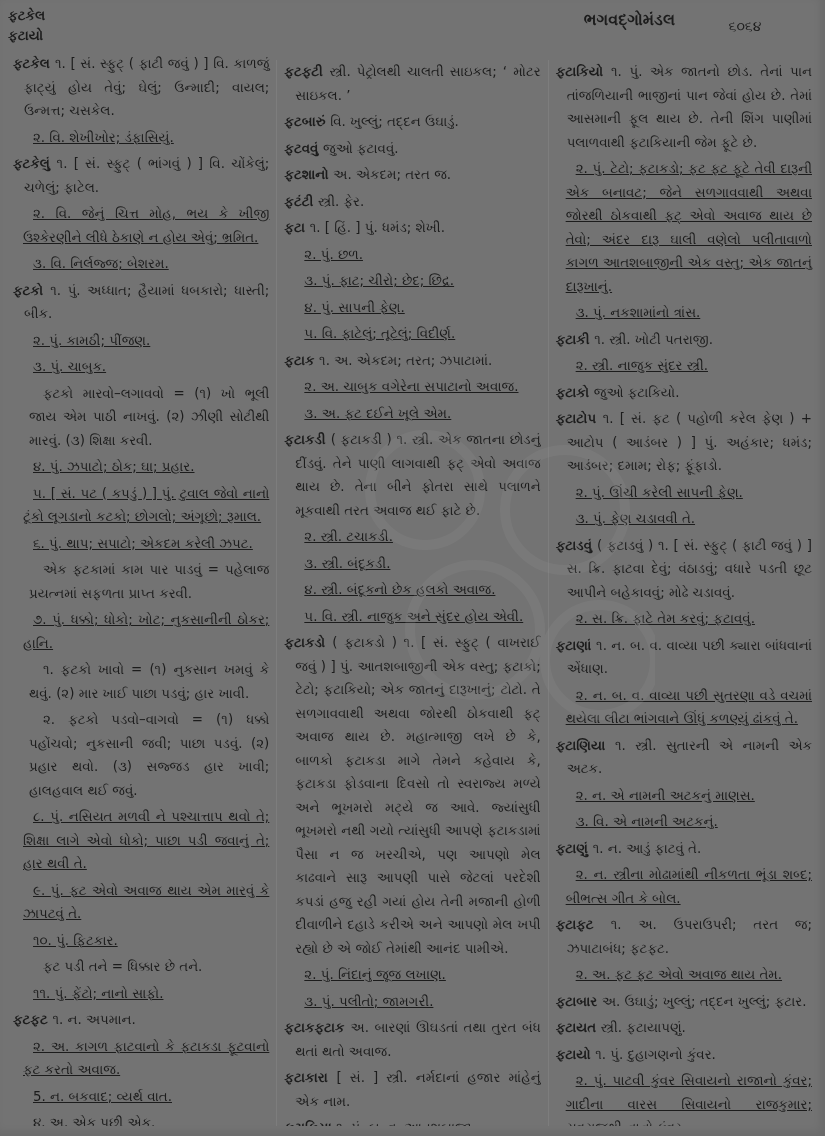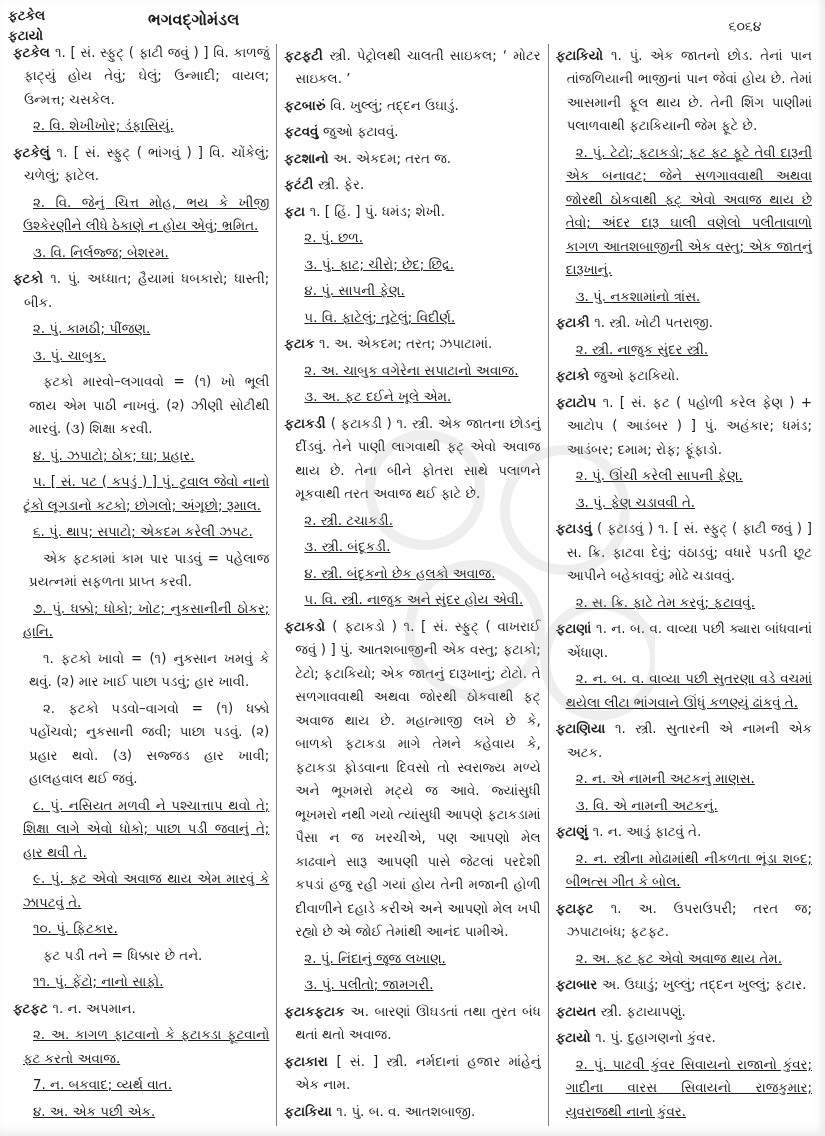--- a/index.html
+++ b/index.html
@@ -1,42 +1,41 @@
 <!DOCTYPE html>
 <html><head>
 <meta charset="utf-8">
 <style>
   html, body { margin: 0; padding: 0; background: #e8e8e6; }
   .page {
     position: relative;
     width: 825px;
     height: 1136px;
     margin: 0 auto;
-    background: #ffffff;
+    background: #737373;
     color: #1c1c1c;
     font-family: "DejaVu Sans", "Liberation Sans", sans-serif;
     overflow: hidden;
     box-shadow: inset -4px -4px 8px rgba(0,0,0,0.08);
   }
   .header {
     display: flex;
     align-items: flex-start;
     padding: 6px 10px 2px 8px;
     height: 50px;
     box-sizing: border-box;
   }
   .running-head { width: 140px; font-size: 13.5px; font-weight: bold; line-height: 1.45; }
-  .page-title { flex: 1; text-align: left; font-size: 16px; font-weight: bold; padding-top: 4px; }
+  .page-title { flex: 1; text-align: right; font-size: 16px; font-weight: bold; padding-top: 4px; }
   .page-number { width: 140px; text-align: center; font-size: 14px; padding-top: 12px; }
   .columns {
     display: flex;
     padding: 2px 6px 0 6px;
     height: 1076px;
     box-sizing: border-box;
-    align-items: flex-end;
   }
   .col {
     flex: 1;
     padding: 0 7px;
     overflow: hidden;
     font-size: 13.4px;
     line-height: 23.5px;
     text-align: justify;
   }
   .col + .col { border-left: 1px solid #7d7d7d; margin-top: 8px; }
@@ -93,21 +92,21 @@
         <p class="sense">૭. પું. ધક્કો; ધોકો; ખોટ; નુકસાનીની ઠોકર; હાનિ.</p>
         <p class="idiom">૧. ફટકો ખાવો = (૧) નુકસાન ખમવું કે થવું. (૨) માર ખાઈ પાછા પડવું; હાર ખાવી.</p>
         <p class="idiom">૨. ફટકો પડવો–વાગવો = (૧) ધક્કો પહોંચવો; નુકસાની જવી; પાછા પડવું. (૨) પ્રહાર થવો. (૩) સજ્જડ હાર ખાવી; હાલહવાલ થઈ જવું.</p>
         <p class="sense">૮. પું. નસિયત મળવી ને પશ્ચાત્તાપ થવો તે; શિક્ષા લાગે એવો ધોકો; પાછા પડી જવાનું તે; હાર થવી તે.</p>
         <p class="sense">૯. પું. ફટ એવો અવાજ થાય એમ મારવું કે ઝાપટવું તે.</p>
         <p class="sense">૧૦. પું. ફિટકાર.</p>
         <p class="idiom">ફટ પડી તને = ધિક્કાર છે તને.</p>
         <p class="sense">૧૧. પું. ફેંટો; નાનો સાફો.</p>
         <p class="entry"><b>ફટફટ </b>૧. ન. અપમાન.</p>
         <p class="sense">૨. અ. કાગળ ફાટવાનો કે ફટાકડા ફૂટવાનો ફટ કરતો અવાજ.</p>
-        <p class="sense">7. ન. બકવાદ; વ્યર્થ વાત.</p>
+        <p class="sense">5. ન. બકવાદ; વ્યર્થ વાત.</p>
         <p class="sense">૪. અ. એક પછી એક.</p>
       </div>
     <div class="col">
         <p class="entry"><b>ફટફટી </b>સ્ત્રી. પેટ્રોલથી ચાલતી સાઇકલ; ‘ મોટર સાઇકલ. ’</p>
         <p class="entry"><b>ફટબારું </b>વિ. ખુલ્લું; તદ્દન ઉઘાડું.</p>
         <p class="entry"><b>ફટવવું </b>જુઓ ફટાવવું.</p>
         <p class="entry"><b>ફટશાનો </b>અ. એકદમ; તરત જ.</p>
         <p class="entry"><b>ફટંટી </b>સ્ત્રી. ફેર.</p>
         <p class="entry"><b>ફટા </b>૧. [ હિં. ] પું. ધમંડ; શેખી.</p>
         <p class="sense">૨. પું. છળ.</p>

